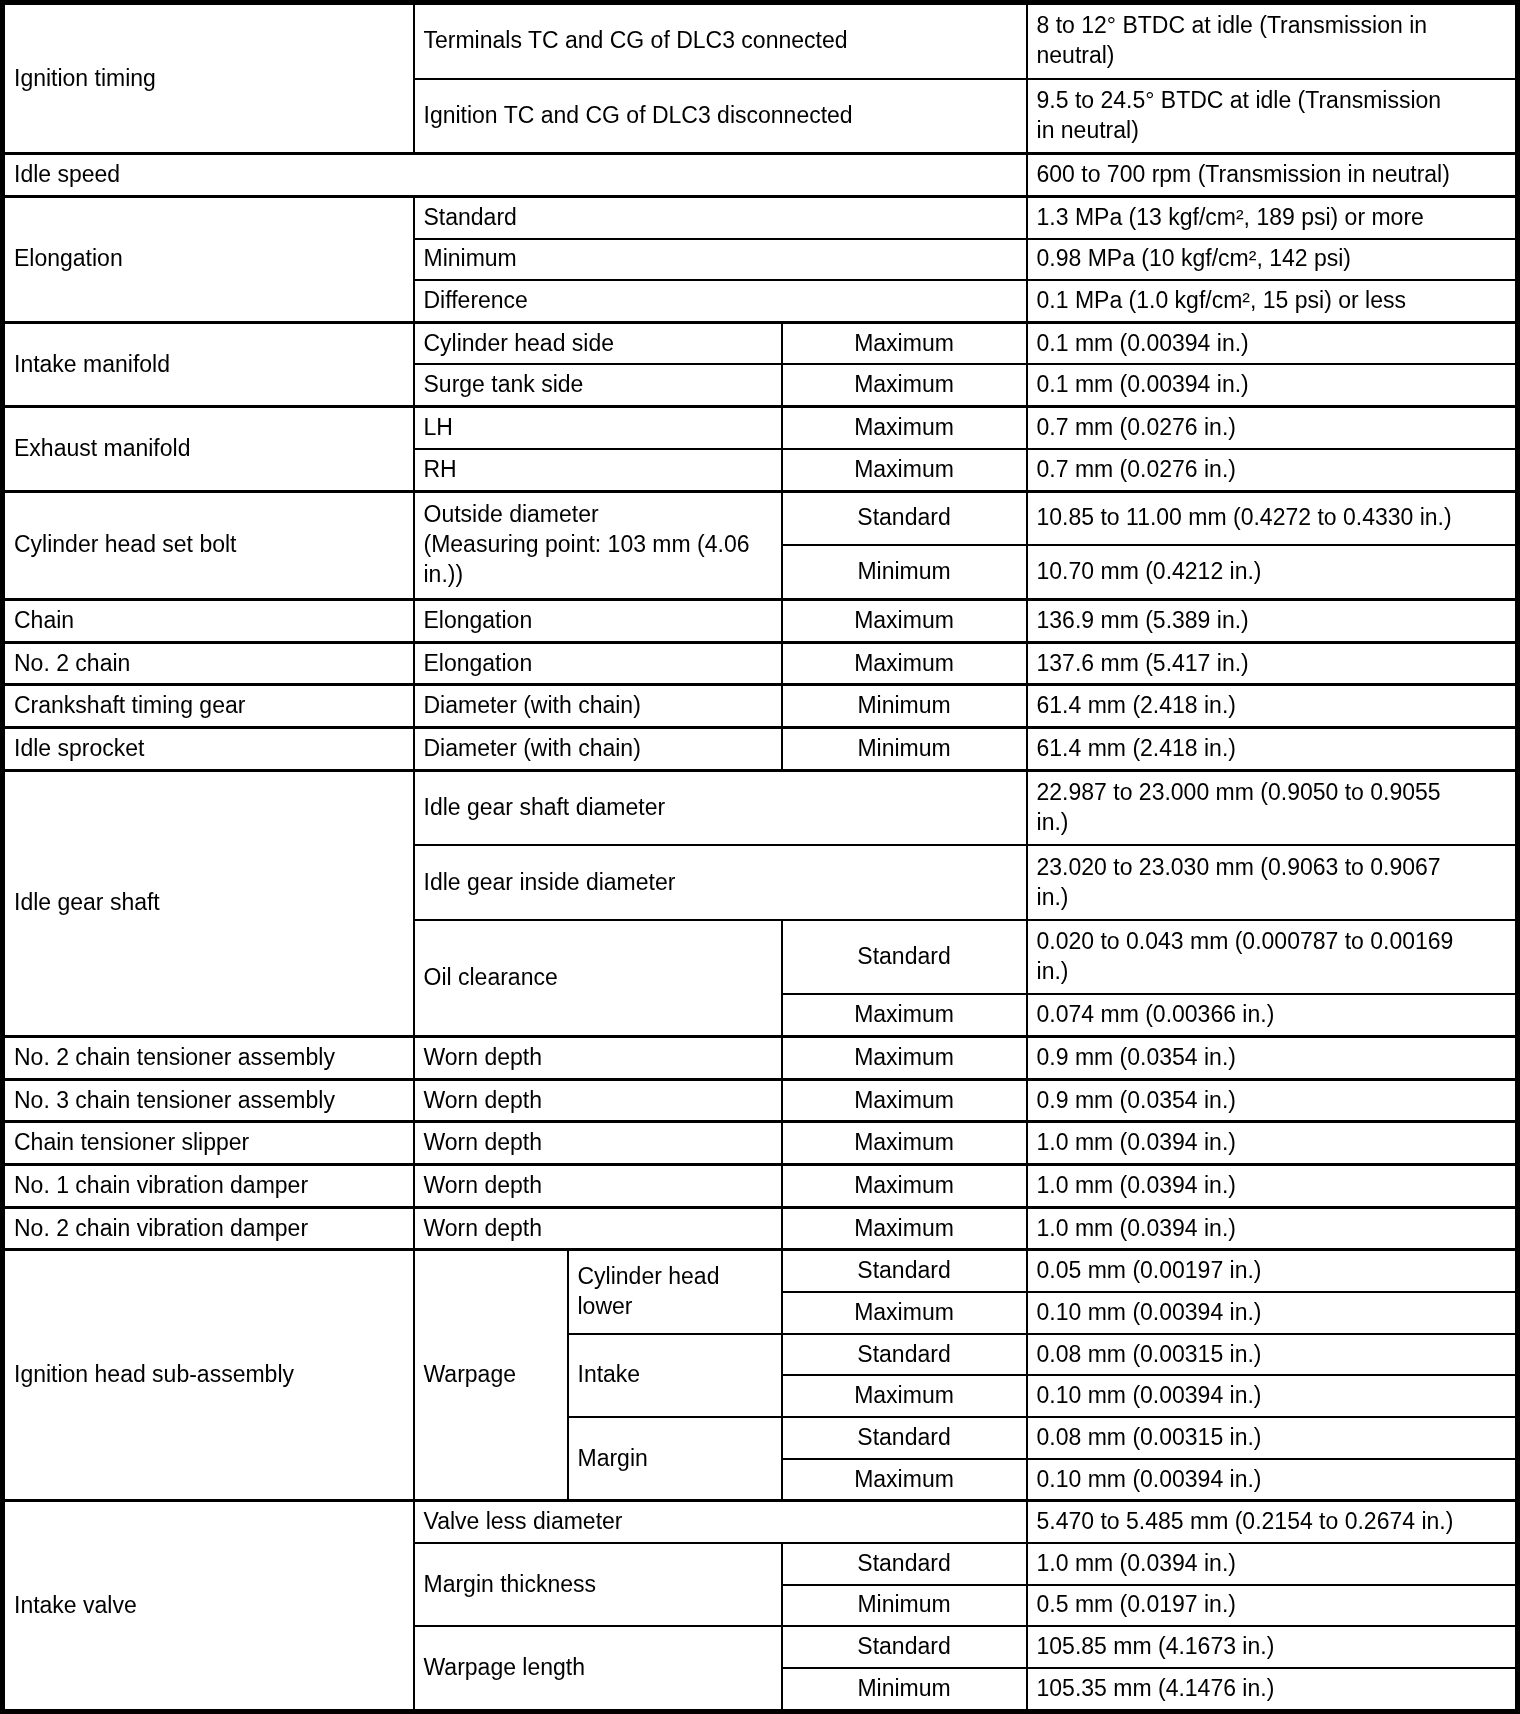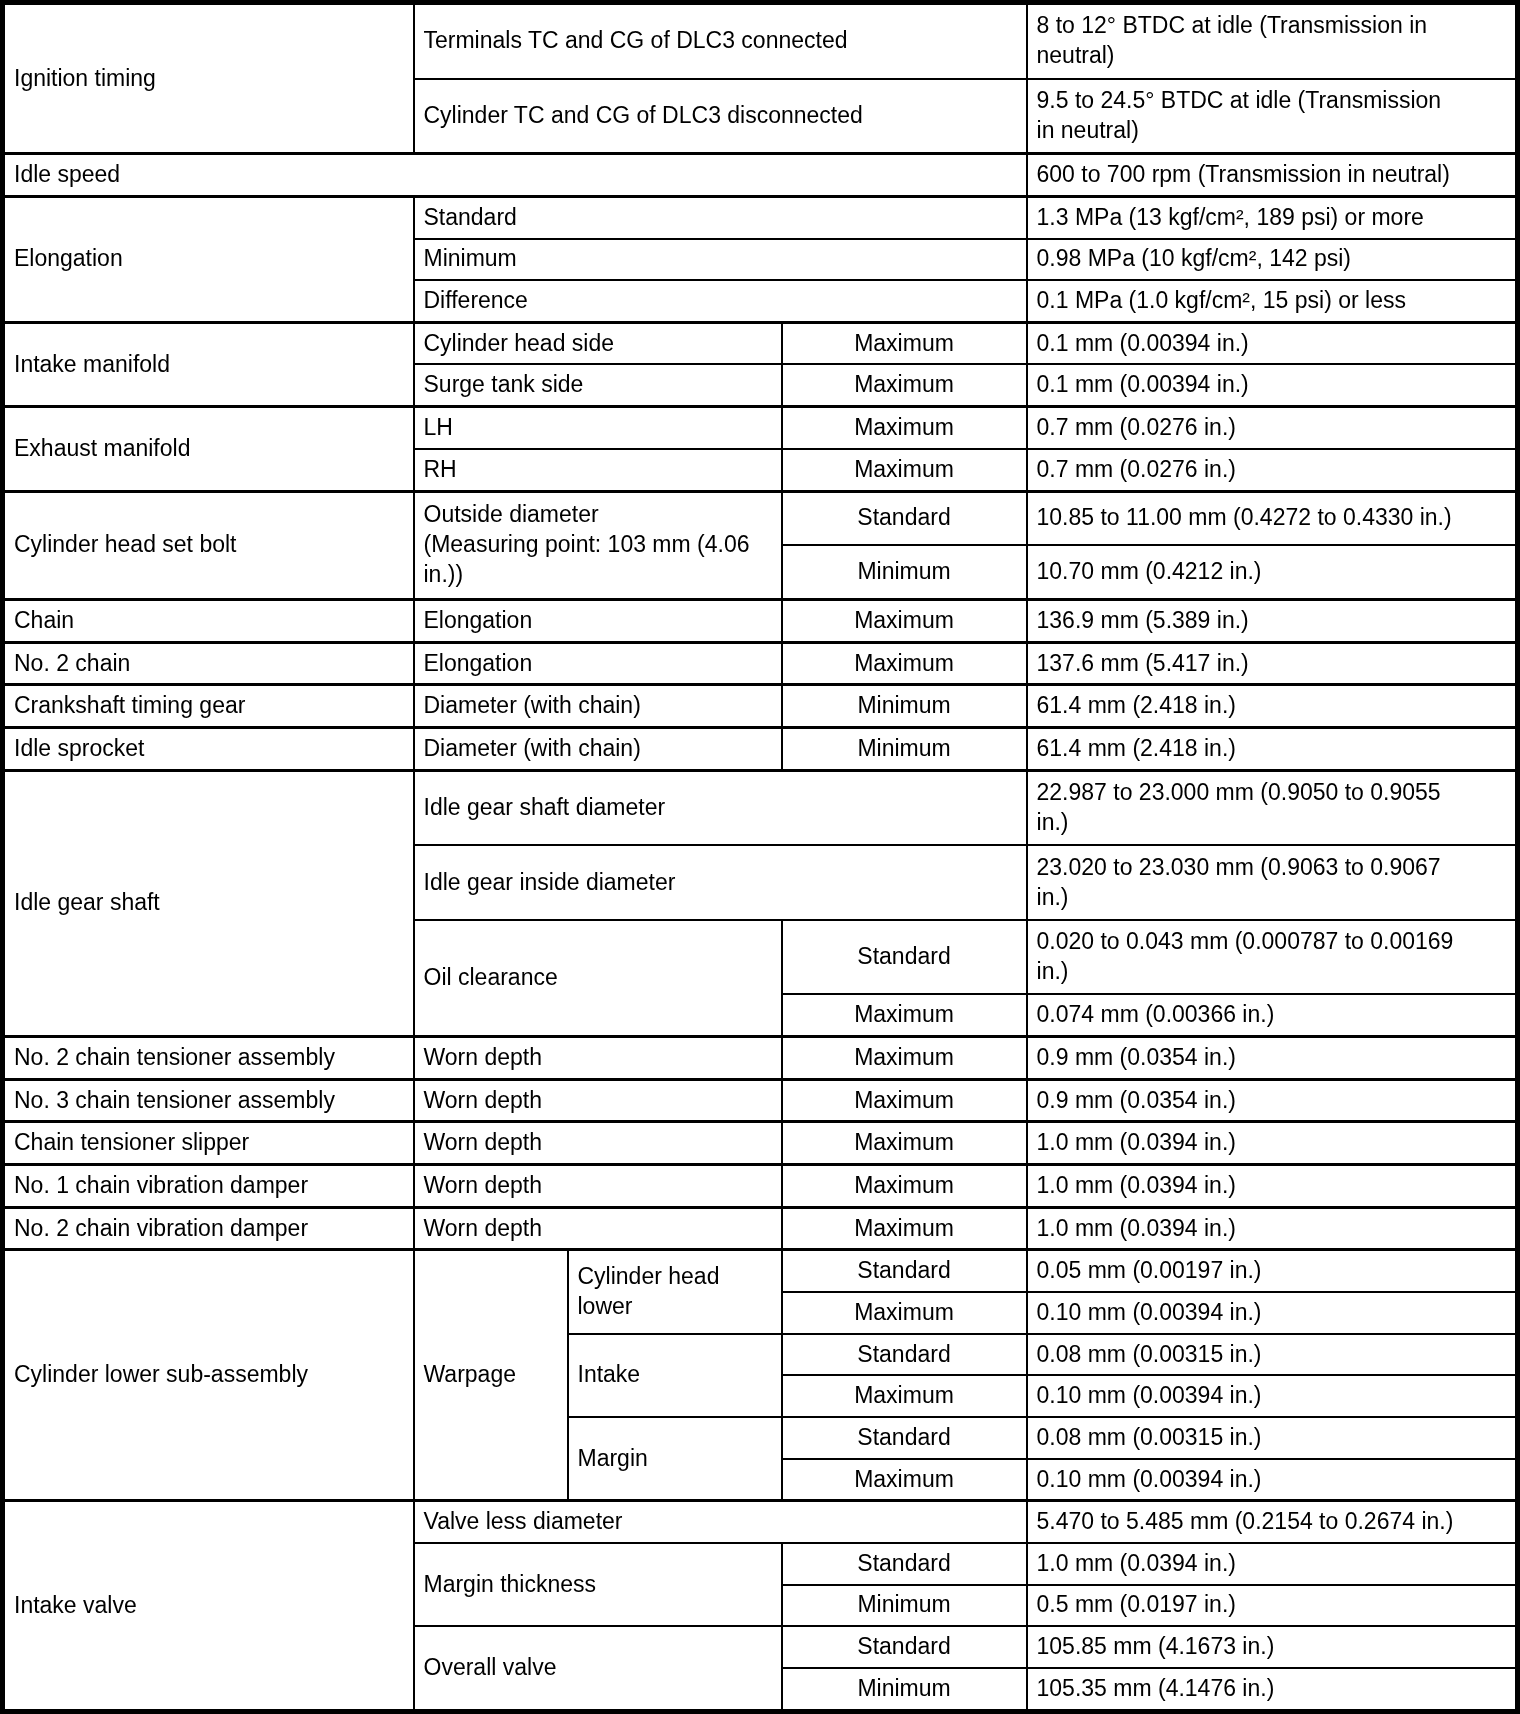--- a/index.html
+++ b/index.html
@@ -59,21 +59,21 @@
     <col class="c-val">
   </colgroup>
   <tbody>
       <tr>
         <td rowspan="2" class="cell item">Ignition timing</td>
         <td colspan="3" class="cell sub">Terminals TC and CG of DLC3 connected</td>
         <td class="cell value">8 to 12° BTDC at idle (Transmission in
 neutral)</td>
       </tr>
       <tr>
-        <td colspan="3" class="cell sub">Cylinder TC and CG of DLC3 disconnected</td>
+        <td colspan="3" class="cell sub">Ignition TC and CG of DLC3 disconnected</td>
         <td class="cell value">9.5 to 24.5° BTDC at idle (Transmission
 in neutral)</td>
       </tr>
       <tr class="sec">
         <td colspan="4" class="cell item">Idle speed</td>
         <td class="cell value">600 to 700 rpm (Transmission in neutral)</td>
       </tr>
       <tr class="sec">
         <td rowspan="3" class="cell item">Elongation</td>
         <td colspan="3" class="cell sub">Standard</td>
@@ -189,21 +189,21 @@
         <td class="cell qual">Maximum</td>
         <td class="cell value">1.0 mm (0.0394 in.)</td>
       </tr>
       <tr class="sec">
         <td class="cell item">No. 2 chain vibration damper</td>
         <td colspan="2" class="cell sub">Worn depth</td>
         <td class="cell qual">Maximum</td>
         <td class="cell value">1.0 mm (0.0394 in.)</td>
       </tr>
       <tr class="sec">
-        <td rowspan="6" class="cell item">Cylinder lower sub-assembly</td>
+        <td rowspan="6" class="cell item">Ignition head sub-assembly</td>
         <td rowspan="6" class="cell sub">Warpage</td>
         <td rowspan="2" class="cell sub">Cylinder head lower</td>
         <td class="cell qual">Standard</td>
         <td class="cell value">0.05 mm (0.00197 in.)</td>
       </tr>
       <tr>
         <td class="cell qual">Maximum</td>
         <td class="cell value">0.10 mm (0.00394 in.)</td>
       </tr>
       <tr>
@@ -232,21 +232,21 @@
       <tr>
         <td colspan="2" rowspan="2" class="cell sub">Margin thickness</td>
         <td class="cell qual">Standard</td>
         <td class="cell value">1.0 mm (0.0394 in.)</td>
       </tr>
       <tr>
         <td class="cell qual">Minimum</td>
         <td class="cell value">0.5 mm (0.0197 in.)</td>
       </tr>
       <tr>
-        <td colspan="2" rowspan="2" class="cell sub">Overall valve</td>
+        <td colspan="2" rowspan="2" class="cell sub">Warpage length</td>
         <td class="cell qual">Standard</td>
         <td class="cell value">105.85 mm (4.1673 in.)</td>
       </tr>
       <tr>
         <td class="cell qual">Minimum</td>
         <td class="cell value">105.35 mm (4.1476 in.)</td>
       </tr>
     </tbody>
 </table>
 

